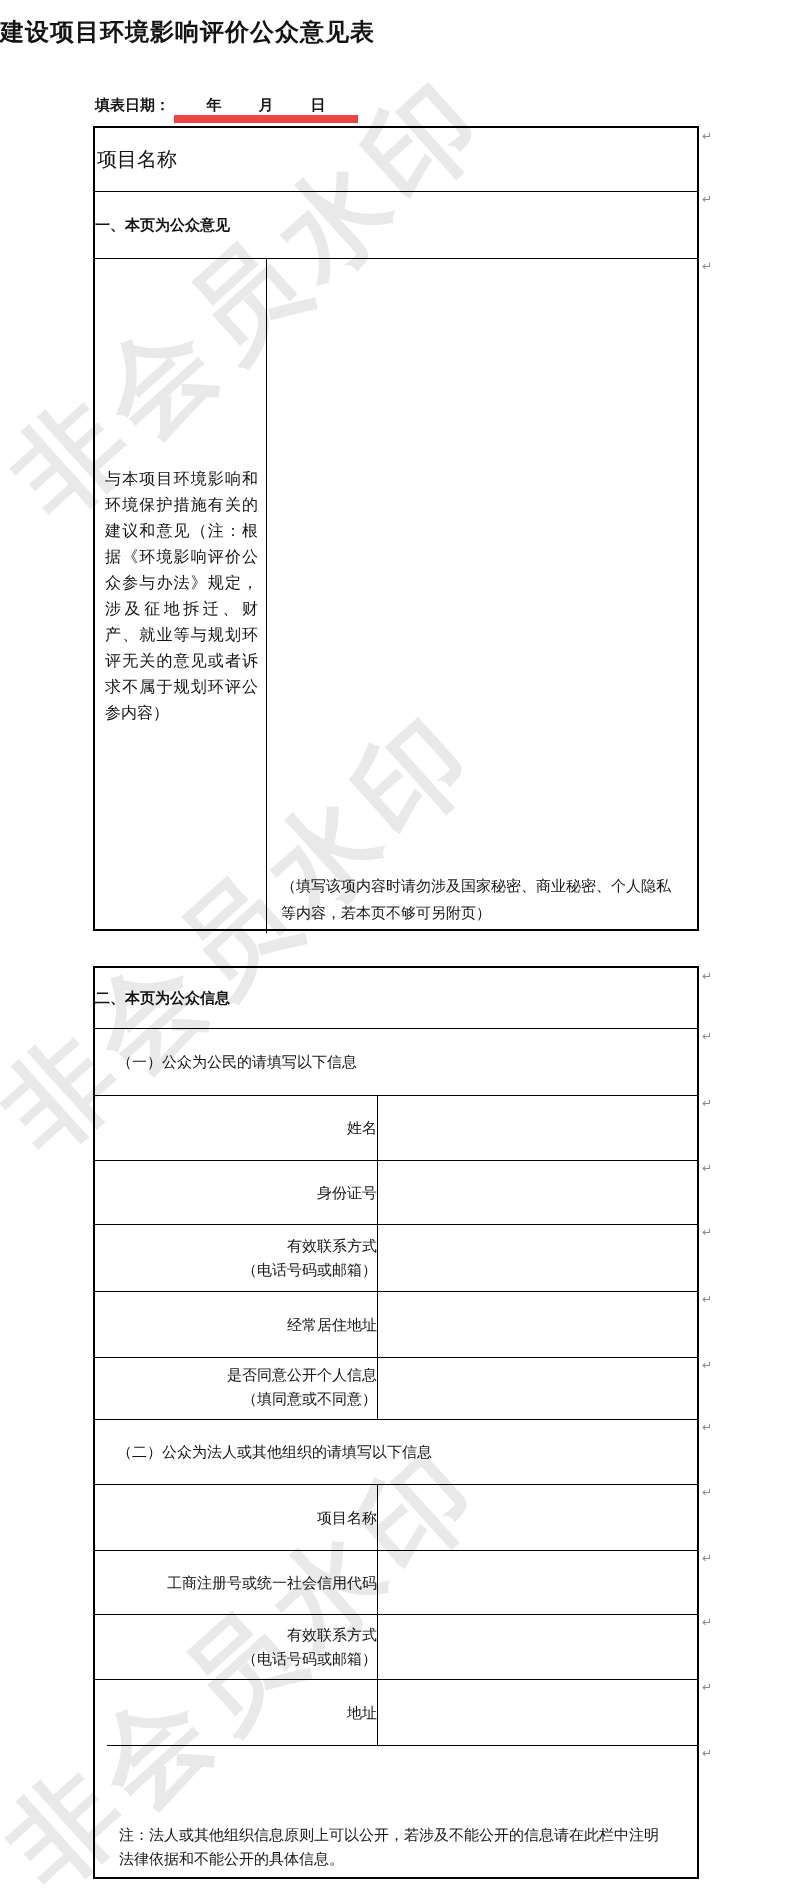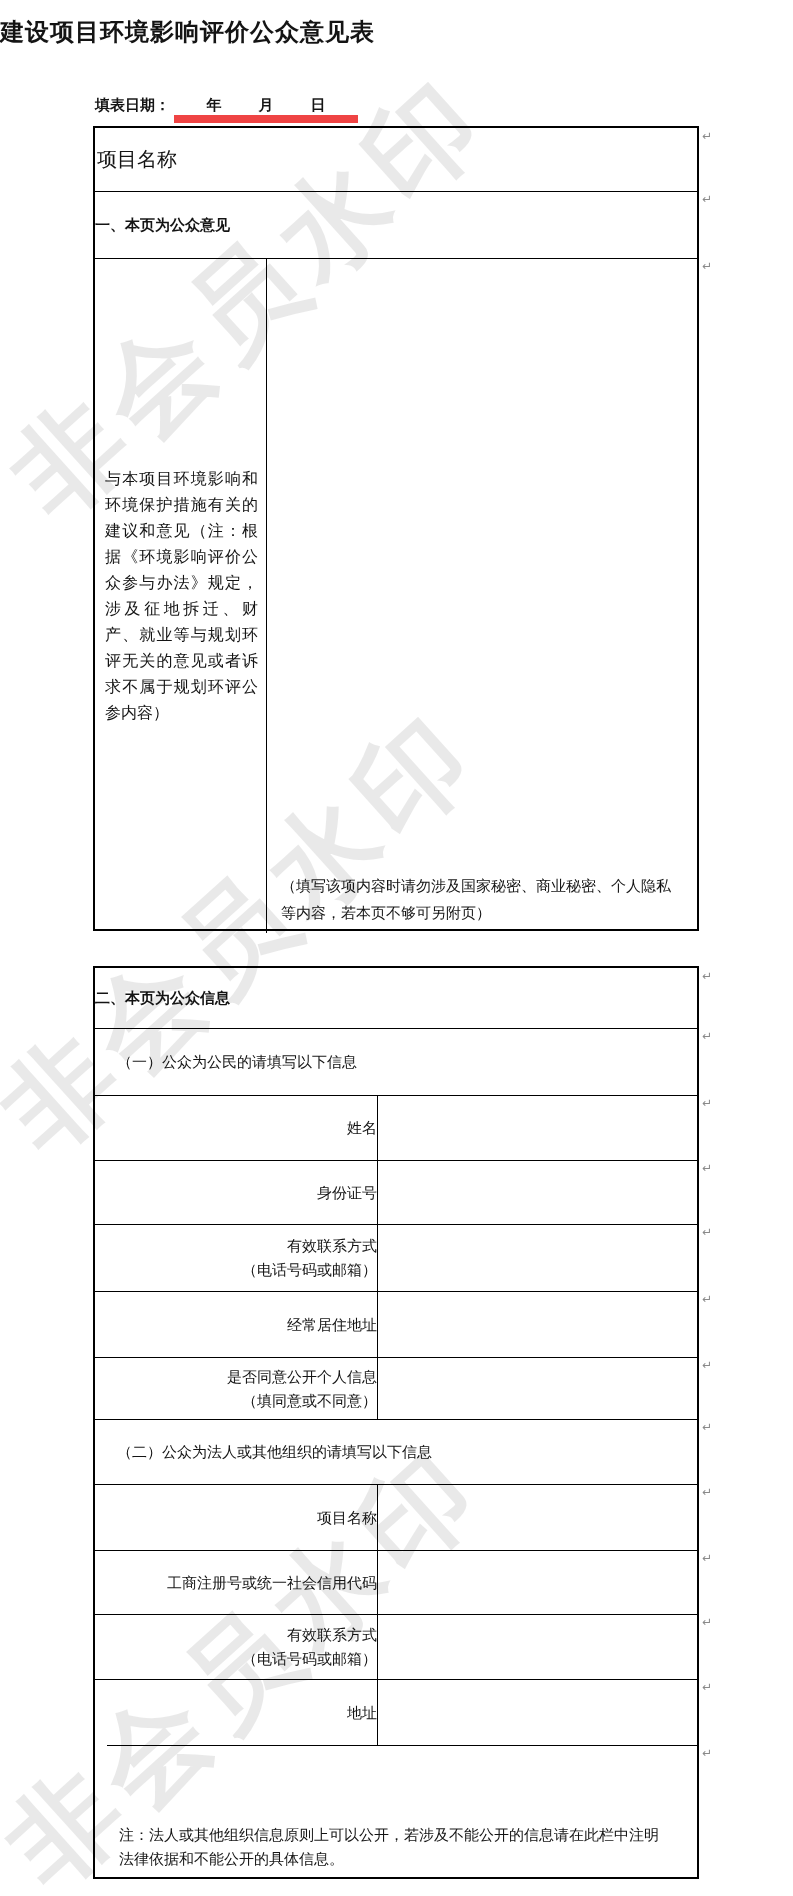--- a/index.html
+++ b/index.html
@@ -116,21 +116,21 @@
       <div class="center-label sub">（电话号码或邮箱）</div>
     </div>
     <div class="cell vcell"></div>
   </div>
   <div class="trow" style="height:66px;">
     <div class="cell lcell t2-l">
       <div class="center-label">经常居住地址</div>
     </div>
     <div class="cell vcell"></div>
   </div>
-  <div class="trow" style="height:62px;">
+  <div class="trow" style="height:62px;font-family:Liberation Mono, monospace;">
     <div class="cell lcell t2-l">
       <div class="center-label">是否同意公开个人信息</div>
       <div class="center-label sub">（填同意或不同意）</div>
     </div>
     <div class="cell vcell"></div>
   </div>
 
   <div class="trow" style="height:65px;">
     <div class="cell sub-hd" style="flex:1;">（二）公众为法人或其他组织的请填写以下信息</div>
   </div>

